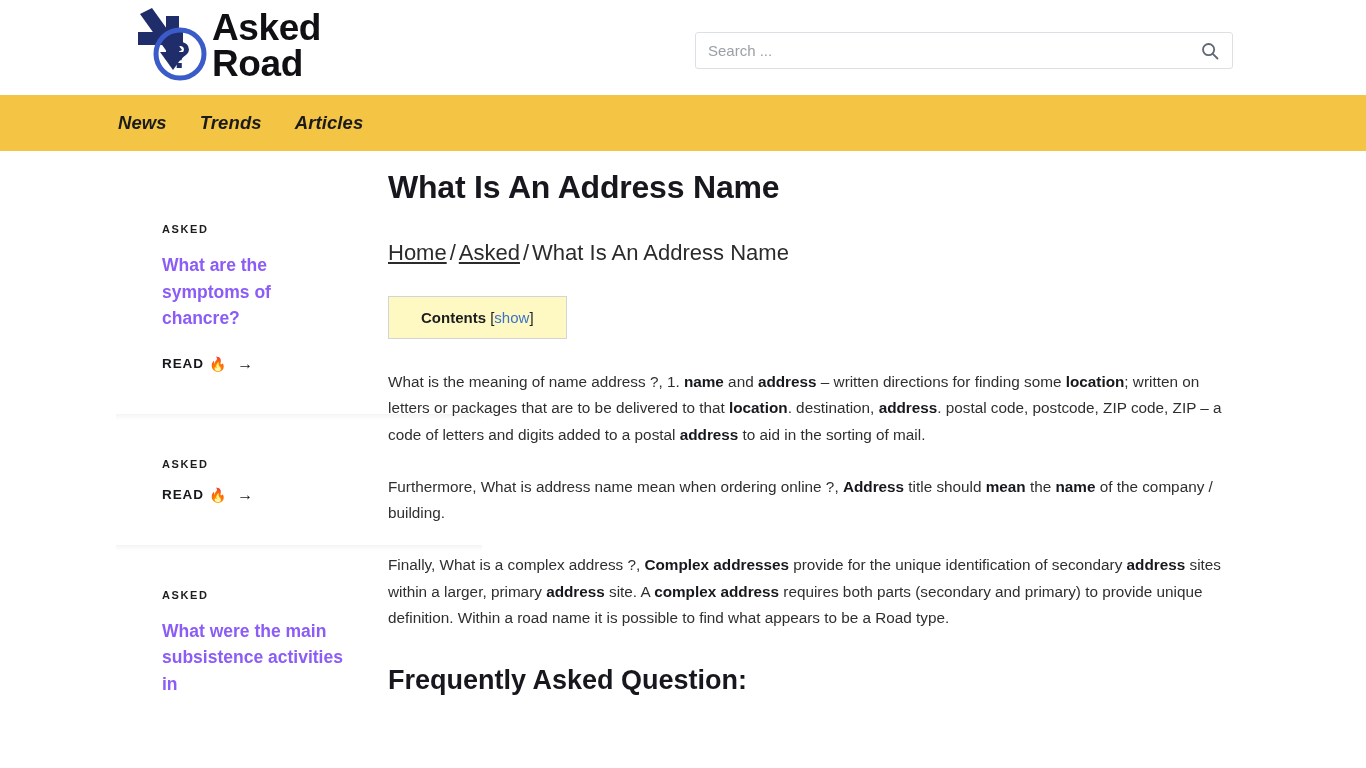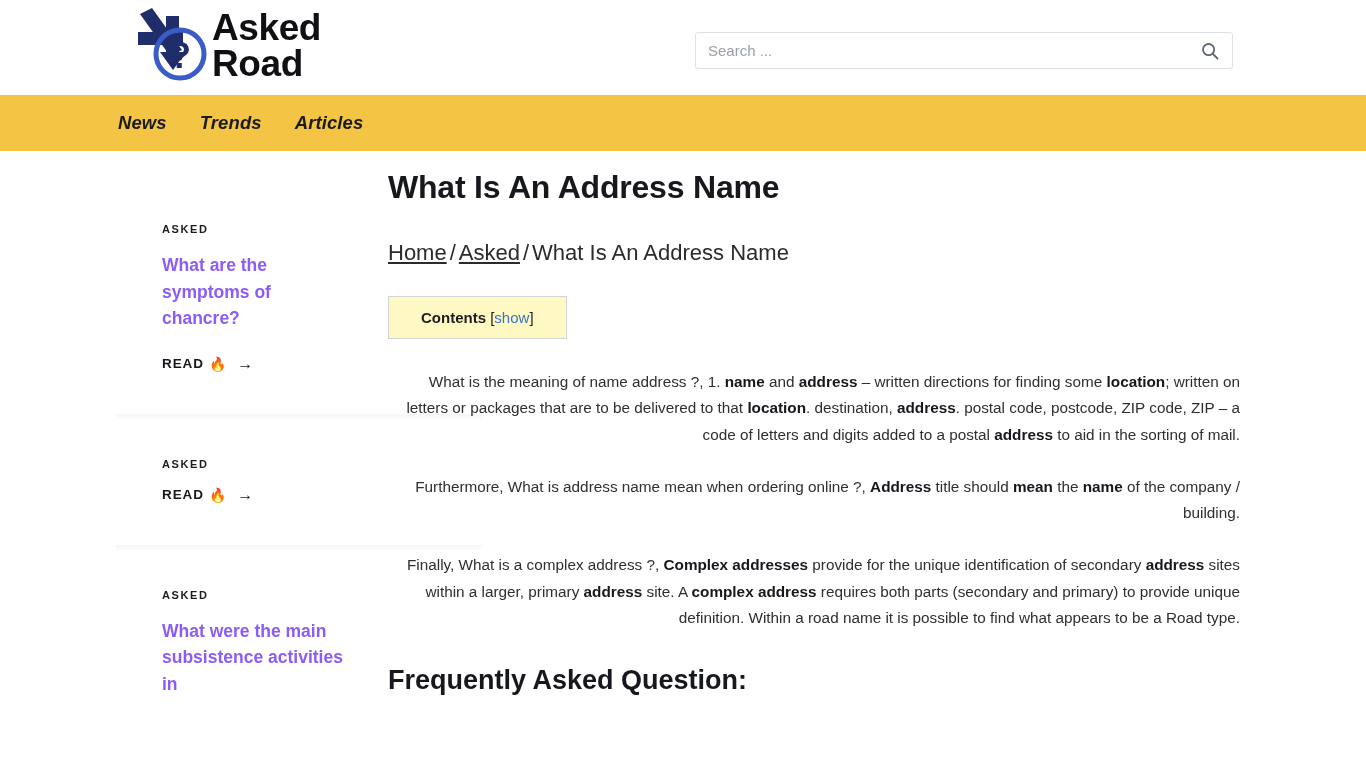--- a/index.html
+++ b/index.html
@@ -190,21 +190,20 @@
     color: #3b74c4;
     cursor: pointer;
     font-weight: 400;
   }
 
   .body-p {
     font-size: 15.3px;
     line-height: 1.72;
     color: #2f2f2f;
     margin: 0 0 26px 0;
-    text-align: right;
   }
   .body-p b { color: #16181d; font-weight: 700; }
 
   .faq-heading {
     font-size: 27px;
     font-weight: 700;
     color: #16181d;
     margin: 34px 0 0 0;
   }
 </style>

